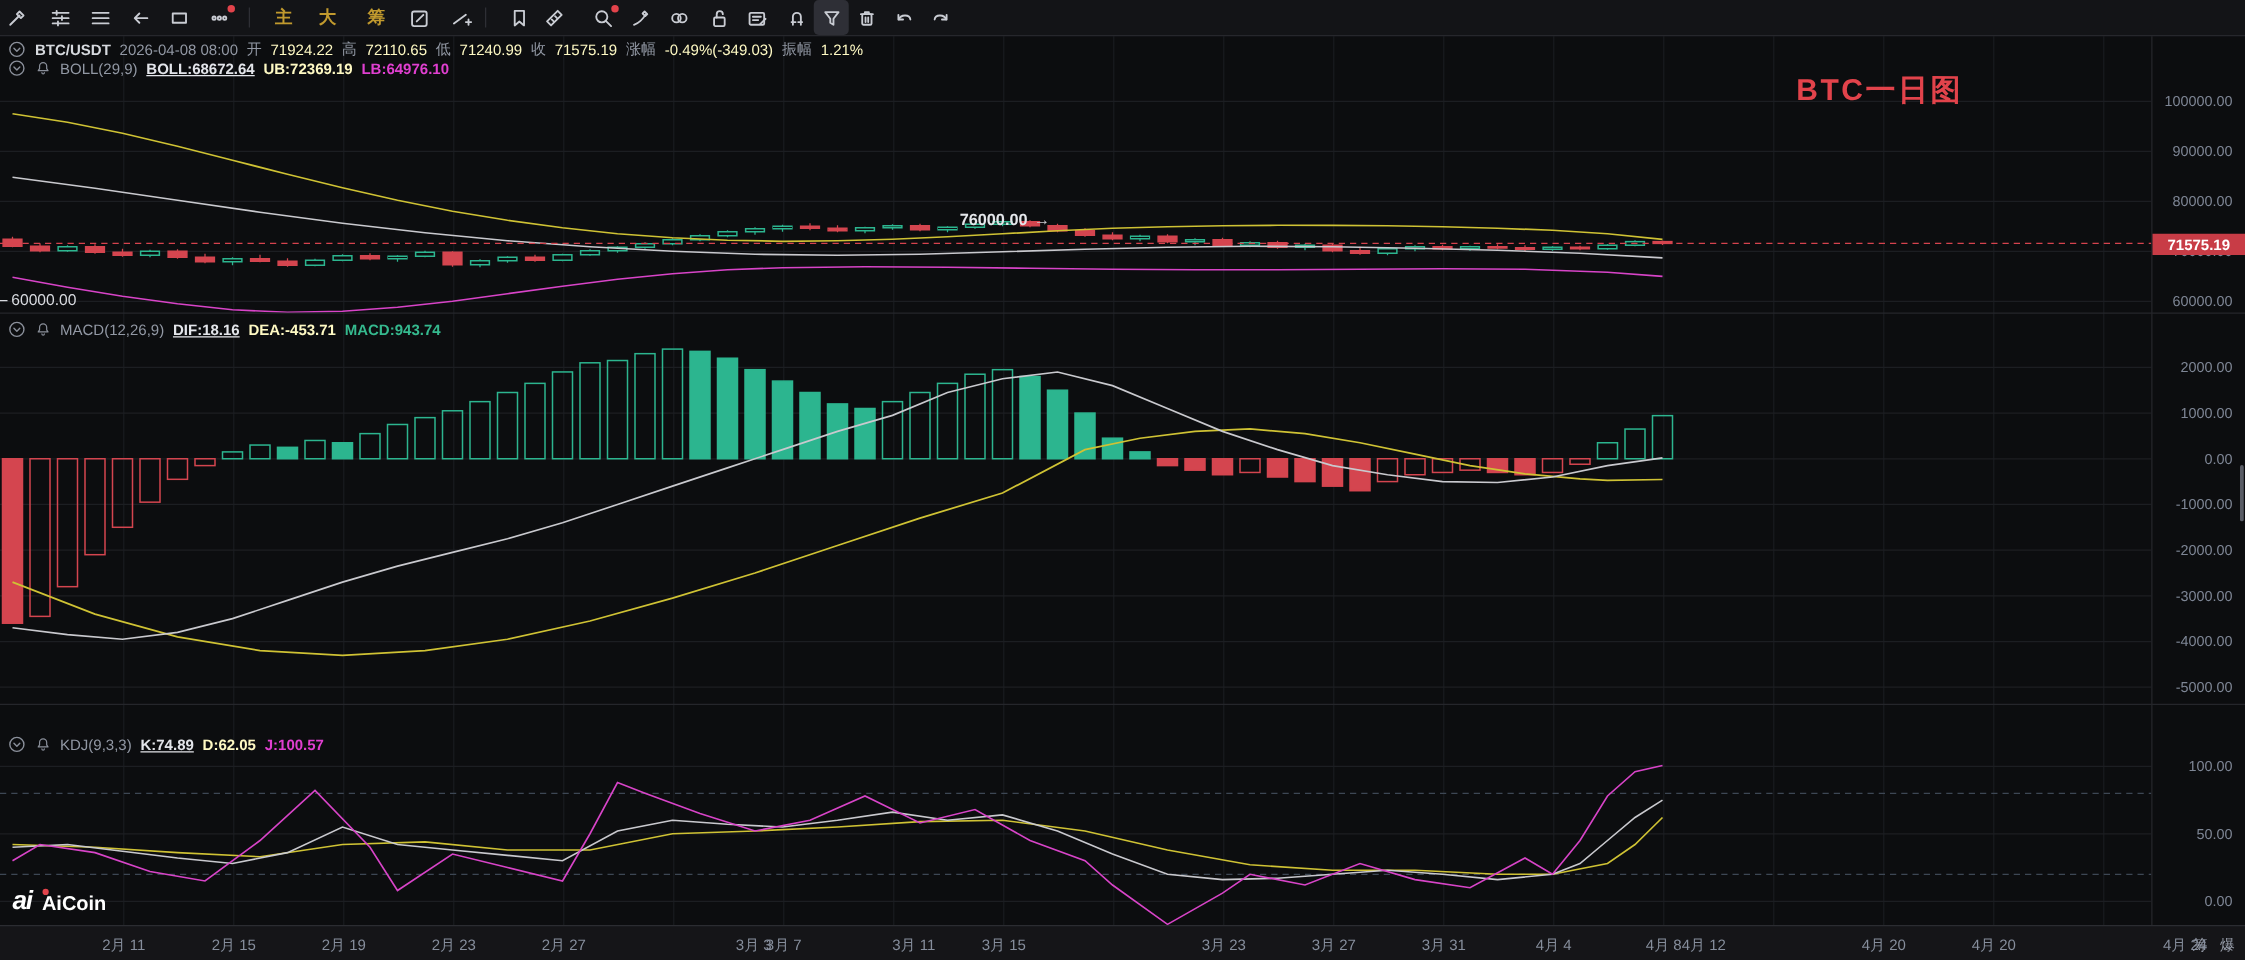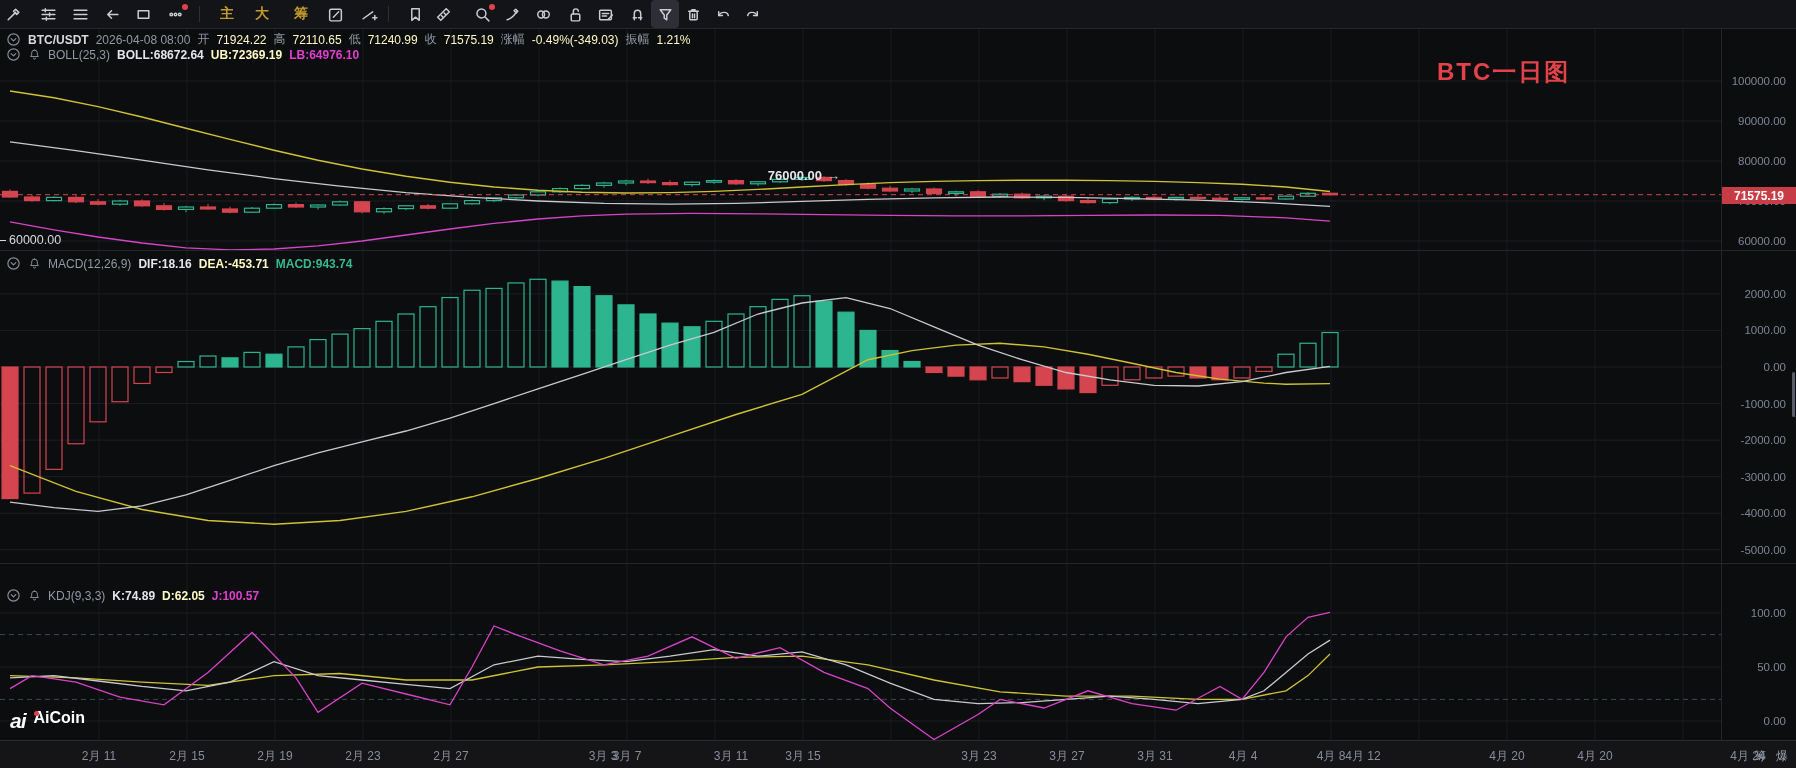--- a/index.html
+++ b/index.html
@@ -14,21 +14,21 @@
   .tb-sep{position:absolute;top:6px;width:1px;height:16px;background:#2e2f35;}
   .tb-text{font-size:14px;font-weight:bold;color:#c19a2e;}
   .tb-active{background:#2e2f36;border-radius:4px;}
   .tb-badge{position:absolute;width:6px;height:6px;border-radius:50%;background:#e2434b;right:1px;top:4px;}
   
   .ind-row{position:absolute;left:6px;display:flex;align-items:center;gap:7px;
            font-size:12px;color:#9298a4;z-index:20;white-space:nowrap;}
   .ind-row .ico svg{display:block}
   .ind-row .ico svg *{stroke:#8a8f9a;stroke-width:1.2;fill:none;stroke-linecap:round;stroke-linejoin:round;}
   .v-red{color:#fef9c3;} .v-yellow{color:#fef9c3;font-weight:bold;}
-  .v-magenta{color:#e03fd0;font-weight:bold;} .v-white{color:#e3e5ea;font-weight:bold;}
+  .v-magenta{color:#e03fd0;font-weight:bold;} .v-white{color:#e3e5ea;font-weight:bold;text-decoration:underline;}
   .v-teal{color:#35b98e;font-weight:bold;} .v-sym{color:#d6d9de;font-weight:bold;}
   .lbl{color:#9298a4;}
   
   #chart-svg{position:absolute;left:0;top:0;z-index:5;}
   #chart-svg text{font-family:"Liberation Sans",sans-serif;font-size:11.5px;fill:#7e8695;}
   
   #main-title{position:absolute;left:1437px;top:56px;font-size:24px;font-weight:bold;
               color:#e2434b;letter-spacing:2px;z-index:20;}
   #price-tag{position:absolute;left:1722px;top:187px;width:74px;height:17px;background:#c83c46;
              color:#fff;font-size:12px;font-weight:bold;display:flex;align-items:center;
@@ -40,21 +40,21 @@
   #anno-60000-tick{position:absolute;left:0;top:240px;width:6px;height:1px;background:#d7d9de;z-index:18;}
   #scroll-thumb{position:absolute;left:1792px;top:372px;width:3px;height:45px;
                 background:#5a5d66;border-radius:2px;z-index:25;}
   
   #date-bar{position:absolute;left:0;top:740px;width:1796px;height:28px;background:#151518;
             border-top:1px solid #2b2c31;z-index:26;}
   .x-lab{position:absolute;top:7px;transform:translateX(-50%);font-size:12px;color:#868e9c;white-space:nowrap;}
   #bottom-tabs{position:absolute;right:8px;top:7px;font-size:12px;color:#9aa0ad;display:flex;gap:10px;}
   #bottom-tabs span{cursor:pointer;}
   
-  #logo{position:absolute;left:10px;top:709px;display:flex;align-items:flex-start;z-index:27;}
+  #logo{position:absolute;left:10px;top:709px;display:flex;align-items:flex-end;z-index:27;}
   #logo .mark{font-size:21px;font-weight:bold;font-style:italic;color:#fff;letter-spacing:-1px;position:relative;}
   #logo .txt{font-size:16px;font-weight:bold;color:#fff;margin-left:8px;}
 </style>
 </head>
 <body>
 
 <div id="toolbar">
     <div class="tb-item" style="left: -1px; width: 28px;">
       <svg width="17" height="17" viewBox="0 0 16 16">
         <path d="M3 13l7-7"></path>
@@ -490,21 +490,21 @@
         <circle cx="8" cy="8" r="6"></circle>
         <path d="M5.5 7L8 9.5 10.5 7"></path>
       </svg>
     </span>
   <span class="ico">
       <svg width="13" height="13" viewBox="0 0 16 16">
         <path d="M8 2.5a3.5 3.5 0 013.5 3.5v2.5l1.3 2h-9.6l1.3-2V6A3.5 3.5 0 018 2.5z"></path>
         <path d="M6.8 12.5a1.2 1.2 0 002.4 0"></path>
       </svg>
     </span>
-  <span class="lbl">BOLL(25,3)</span>
+  <span class="lbl">BOLL(29,9)</span>
   <span class="v-white">BOLL:68672.64</span>
   <span class="v-yellow">UB:72369.19</span>
   <span class="v-magenta">LB:64976.10</span>
 </div>
 
 <div class="ind-row" style="top:256px;">
   <span class="ico">
       <svg width="15" height="15" viewBox="0 0 16 16">
         <circle cx="8" cy="8" r="6"></circle>
         <path d="M5.5 7L8 9.5 10.5 7"></path>

